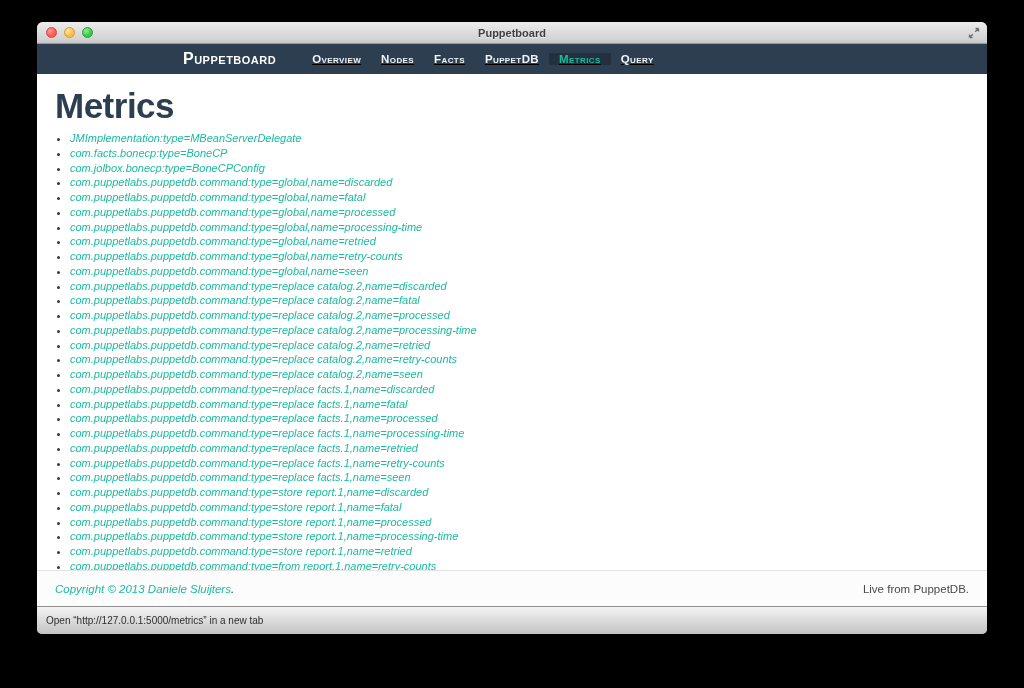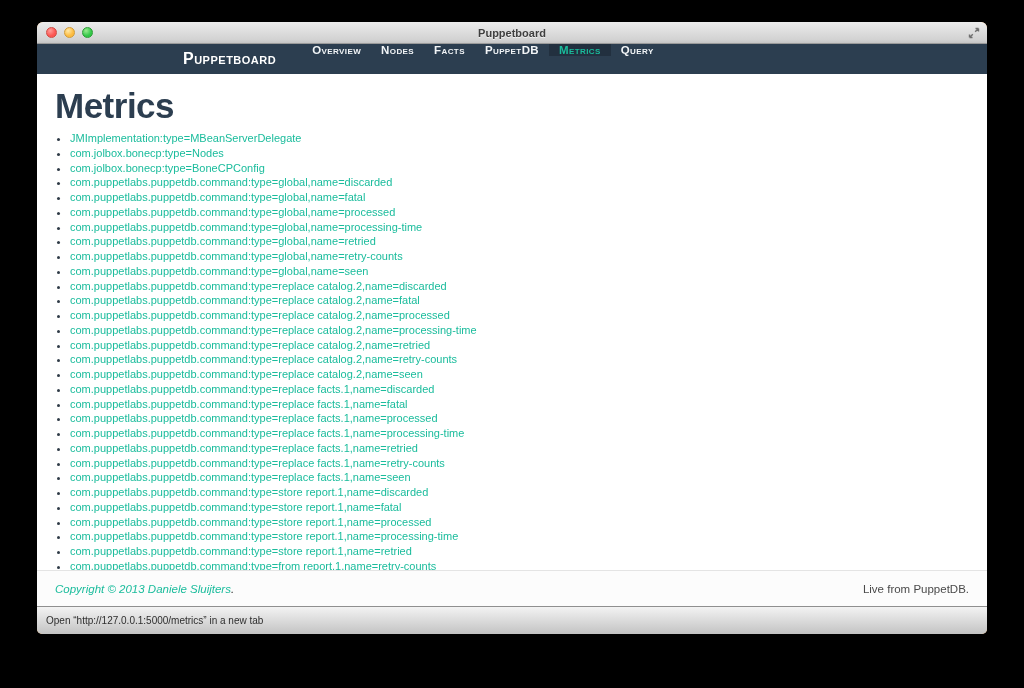--- a/index.html
+++ b/index.html
@@ -40,37 +40,37 @@
   
   .navbar {
     height: 30px; flex: 0 0 30px; background: #2c3e50;
     display: flex; align-items: stretch;
   }
   .brand {
     margin-left: 146px; display: flex; align-items: center;
     font-variant: small-caps; font-weight: bold; font-size: 16px;
     letter-spacing: 0.5px; color: #ffffff; padding: 0 12px 0 0; cursor: pointer;
   }
-  .nav-items { display: flex; align-items: flex-start; margin-left: 14px; }
+  .nav-items { display: flex; align-items: center; margin-left: 14px; text-decoration: underline; }
   .nav-item {
     display: flex; align-items: center; padding: 0 10px;
     font-variant: small-caps; font-weight: bold; font-size: 11.5px;
     letter-spacing: 0.4px; color: #f2f5f7; cursor: pointer;
   }
   .nav-item.active { background: #22303f; color: #1abc9c; }
 
   
   .content { flex: 1 1 auto; background: #ffffff; overflow: hidden; }
   .page-heading {
     margin: 12px 0 5px 18px; font-size: 35px; font-weight: bold;
     color: #2c3e50; letter-spacing: -0.5px;
   }
   .metrics-list { margin: 4px 0 0 0; padding-left: 33px; list-style: disc outside; }
   .metrics-list li {
-    font-size: 11px; line-height: 14.75px; color: #2f3b47;
+    font-size: 11px; line-height: 14.75px; color: #2f3b47; font-style: italic;
   }
   .metric-link { color: #1abc9c; text-decoration: none; cursor: pointer; }
 
   
   .footer {
     flex: 0 0 36px; background: #fcfcfc; border-top: 1px solid #e4e4e4;
     display: flex; align-items: center; justify-content: space-between;
     padding: 0 18px; font-size: 11.5px;
   }
   .copyright { color: #1abc9c; font-style: italic; }
@@ -114,21 +114,21 @@
         <div class="nav-item">PuppetDB</div>
         <div class="nav-item active">Metrics</div>
         <div class="nav-item">Query</div>
       </div>
   </nav>
 
   <main class="content">
     <h1 class="page-heading">Metrics</h1>
     <ul class="metrics-list">
         <li><a class="metric-link">JMImplementation:type=MBeanServerDelegate</a></li>
-        <li><a class="metric-link">com.jolbox.bonecp:type=Nodes</a></li>
+        <li><a class="metric-link">com.facts.bonecp:type=BoneCP</a></li>
         <li><a class="metric-link">com.jolbox.bonecp:type=BoneCPConfig</a></li>
         <li><a class="metric-link">com.puppetlabs.puppetdb.command:type=global,name=discarded</a></li>
         <li><a class="metric-link">com.puppetlabs.puppetdb.command:type=global,name=fatal</a></li>
         <li><a class="metric-link">com.puppetlabs.puppetdb.command:type=global,name=processed</a></li>
         <li><a class="metric-link">com.puppetlabs.puppetdb.command:type=global,name=processing-time</a></li>
         <li><a class="metric-link">com.puppetlabs.puppetdb.command:type=global,name=retried</a></li>
         <li><a class="metric-link">com.puppetlabs.puppetdb.command:type=global,name=retry-counts</a></li>
         <li><a class="metric-link">com.puppetlabs.puppetdb.command:type=global,name=seen</a></li>
         <li><a class="metric-link">com.puppetlabs.puppetdb.command:type=replace catalog.2,name=discarded</a></li>
         <li><a class="metric-link">com.puppetlabs.puppetdb.command:type=replace catalog.2,name=fatal</a></li>

